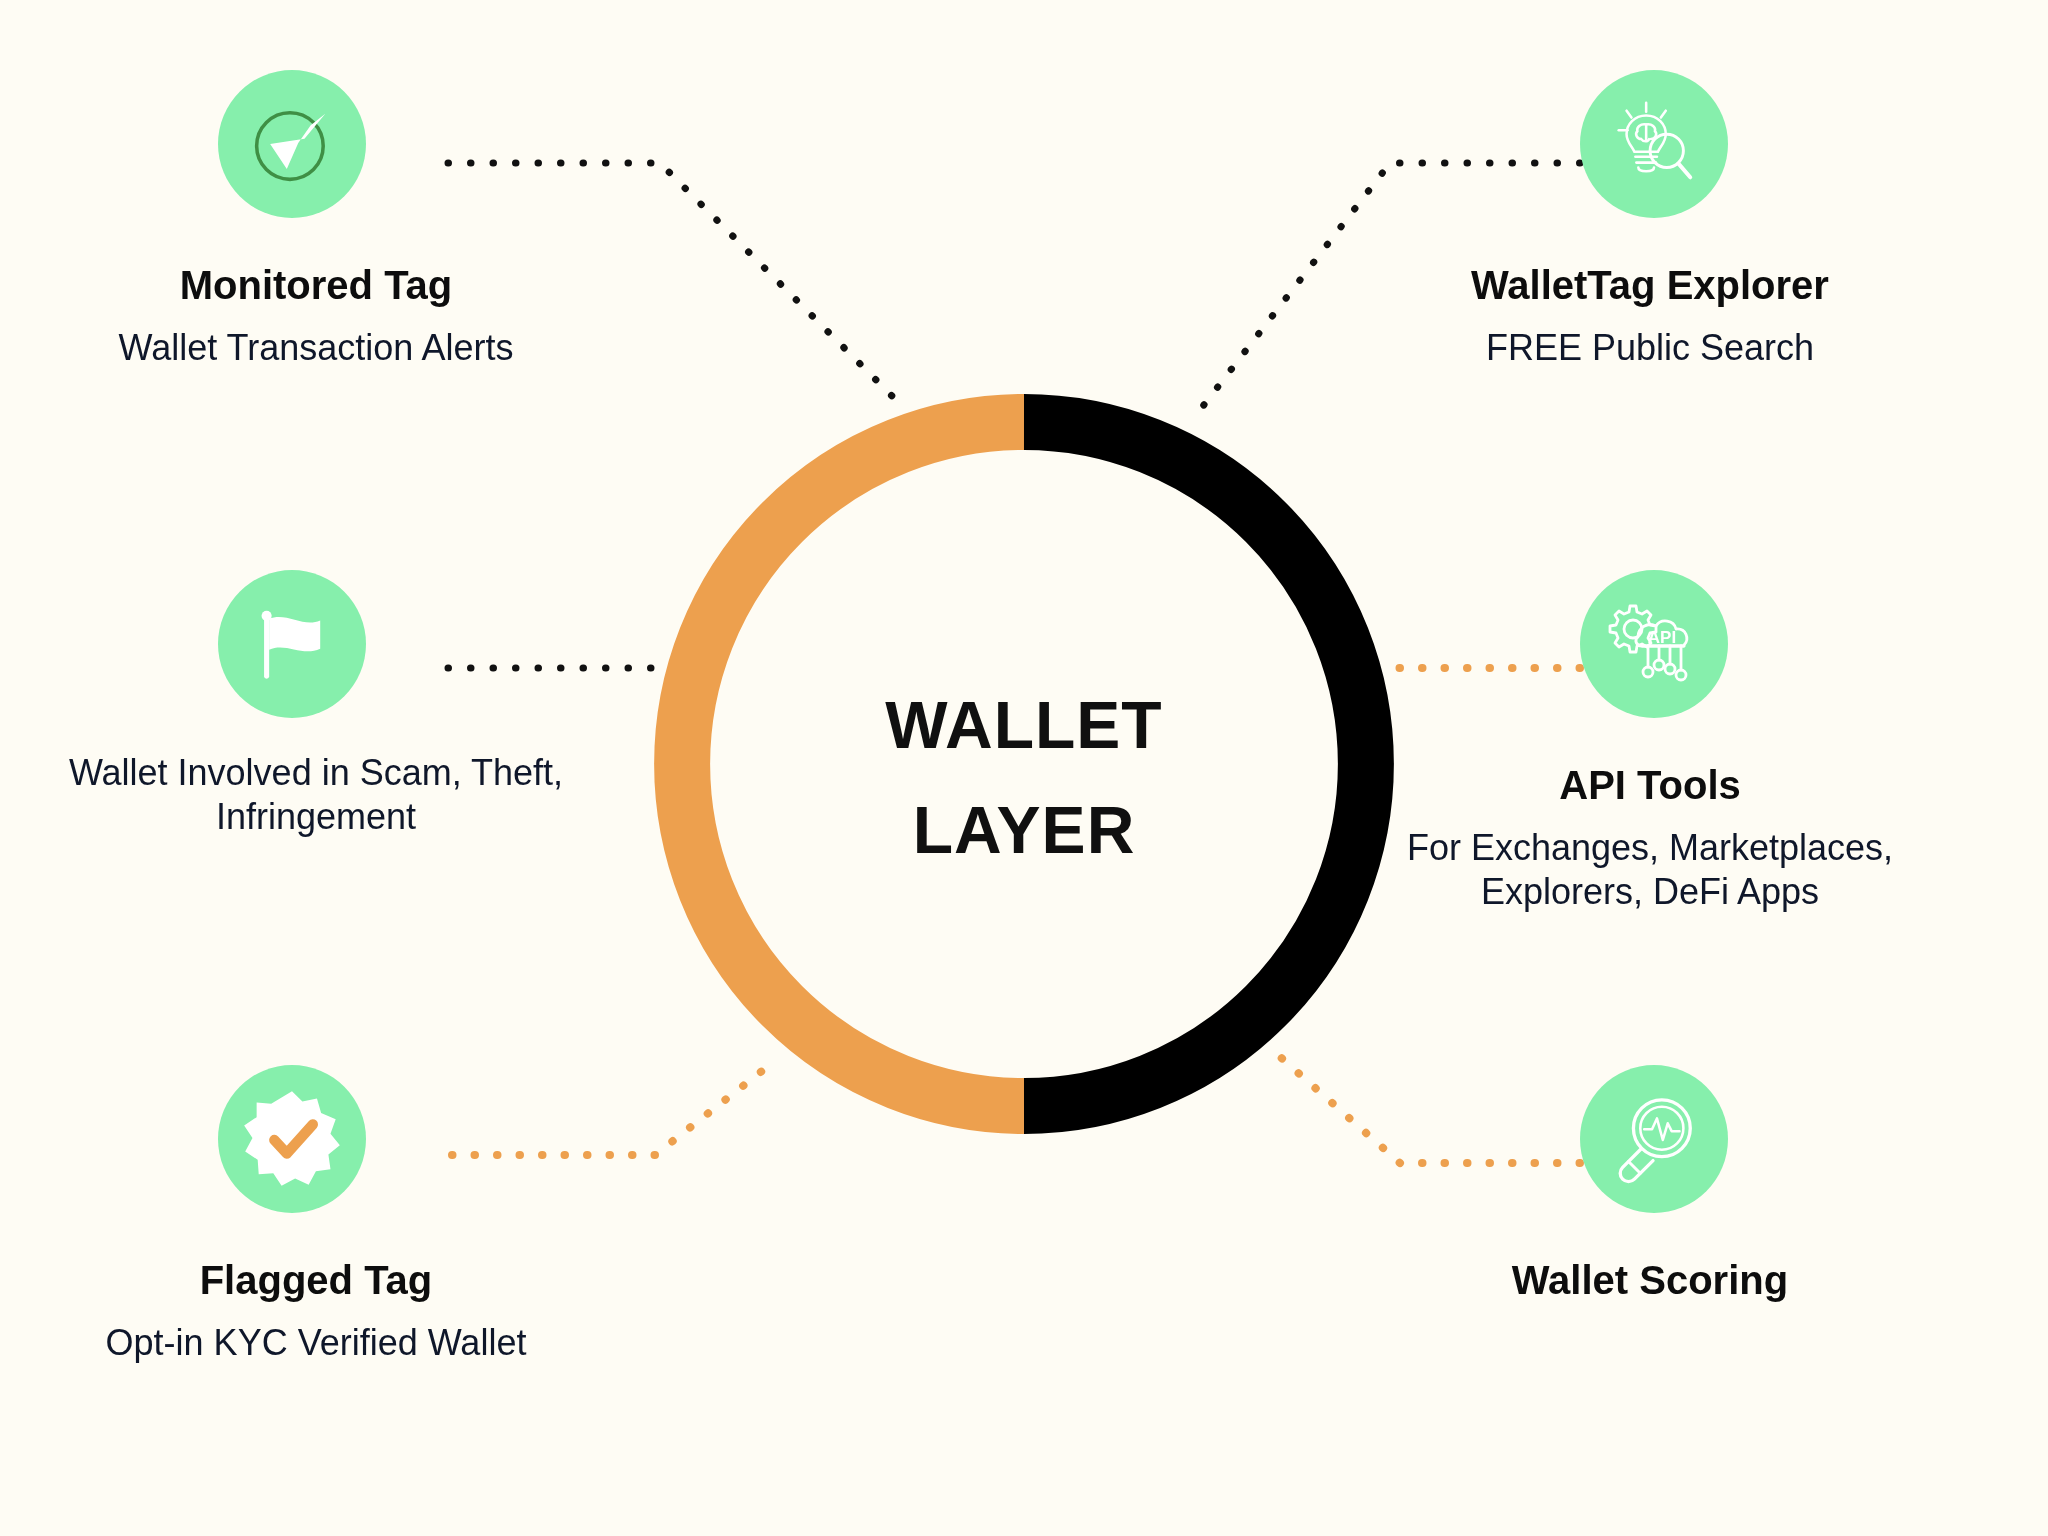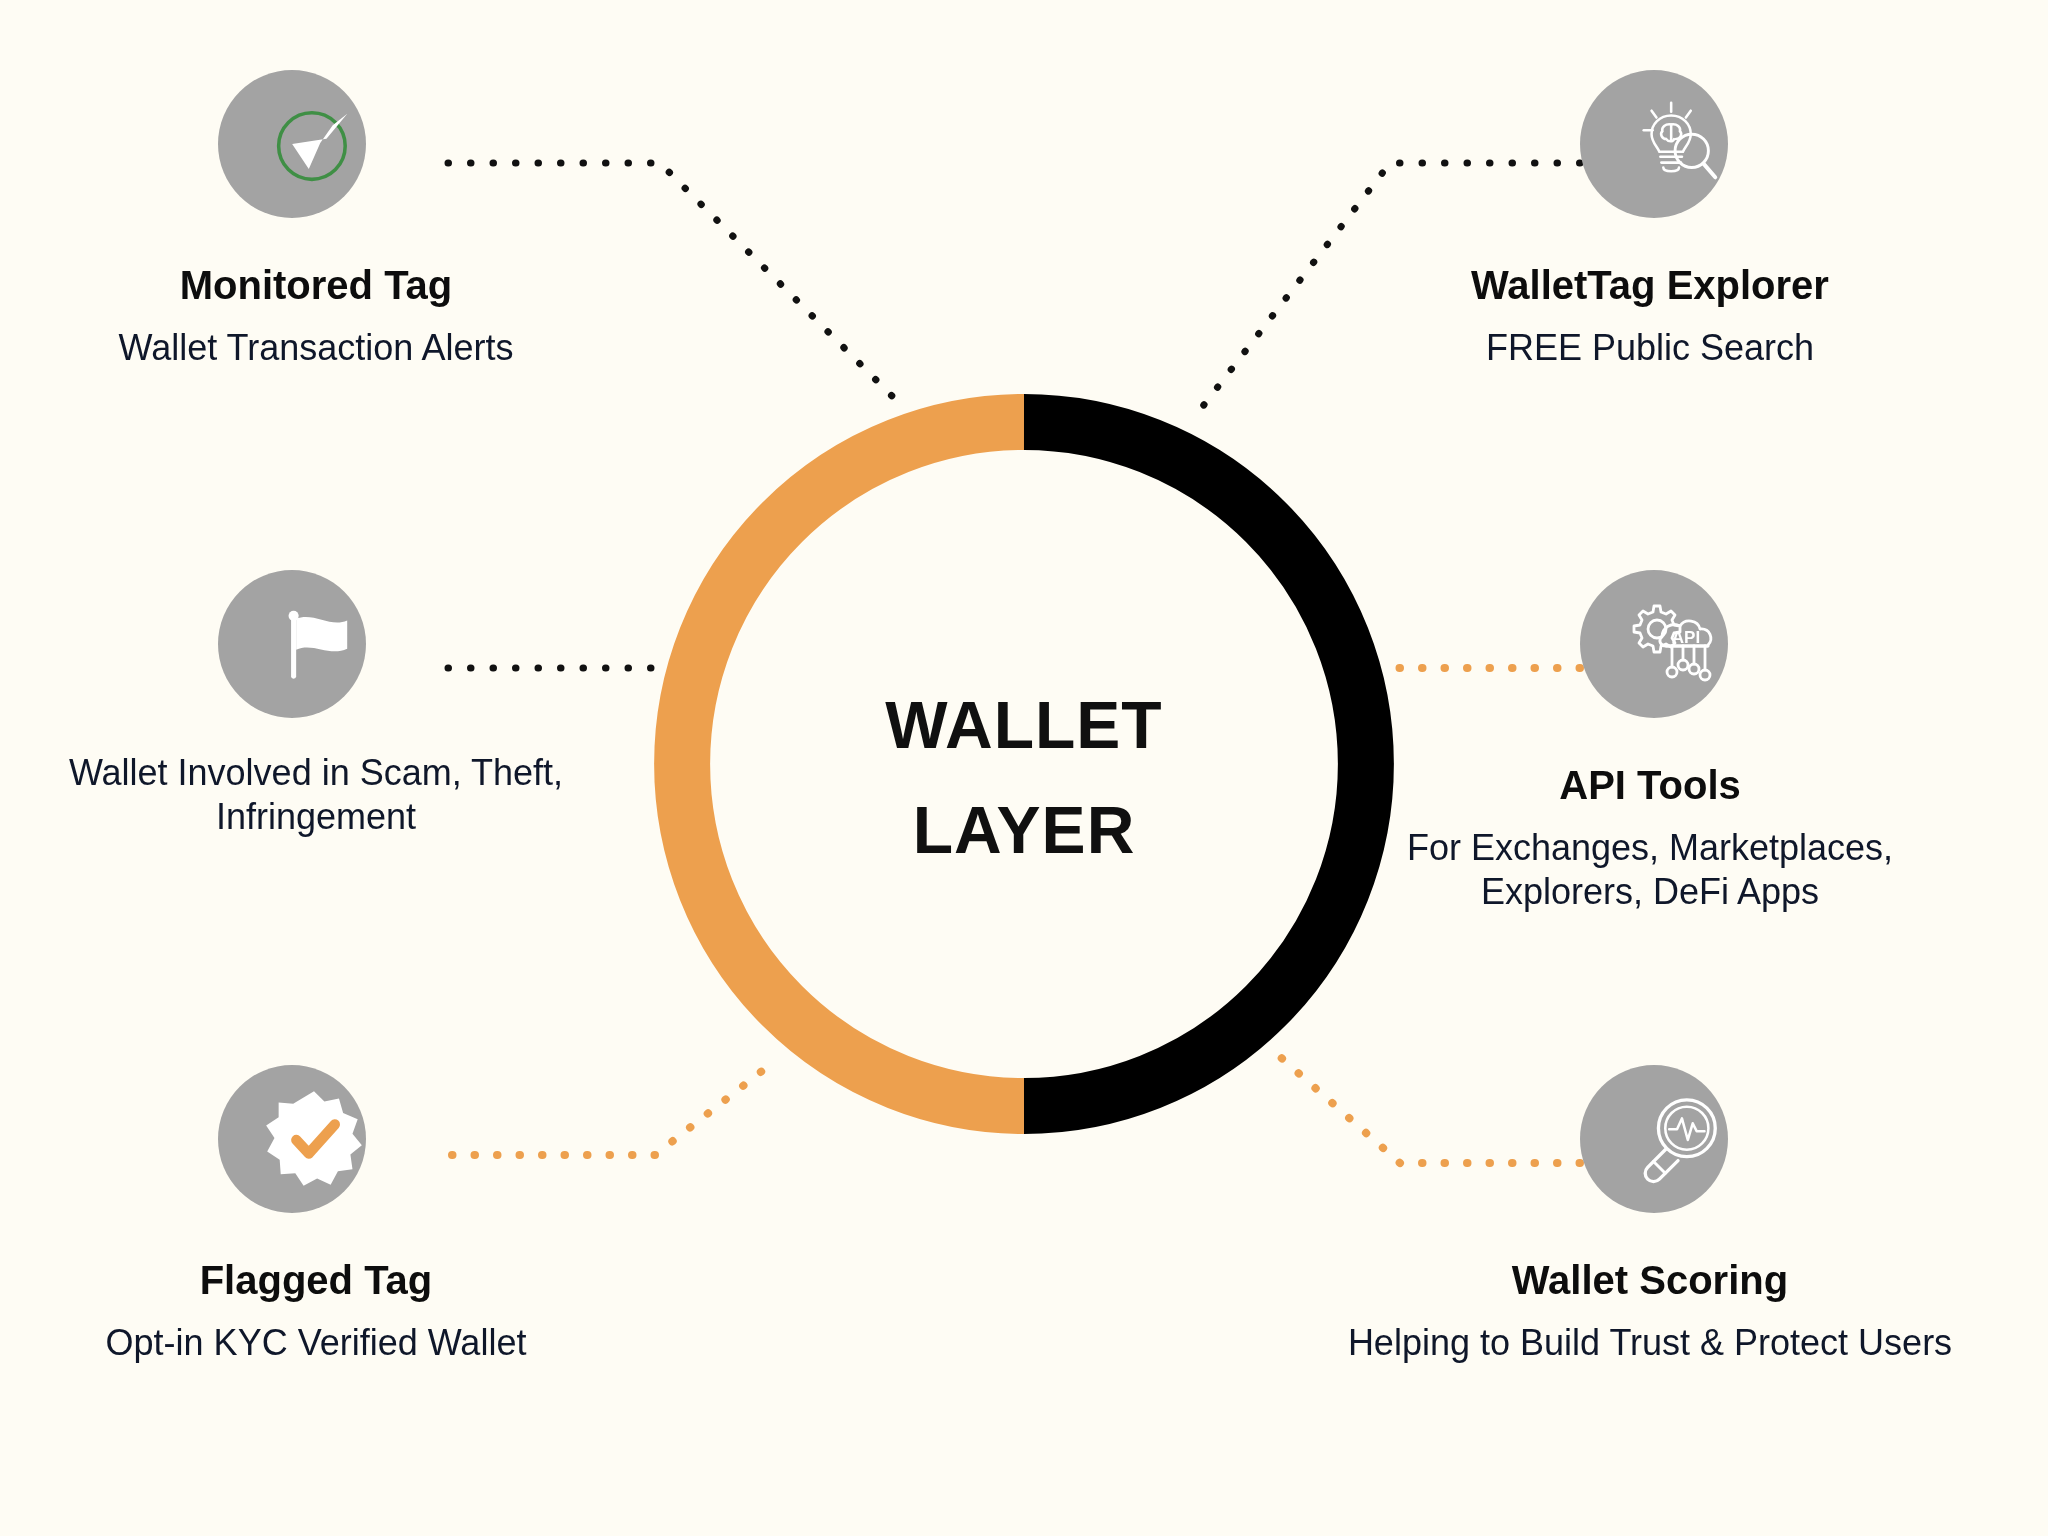--- a/index.html
+++ b/index.html
@@ -78,24 +78,24 @@
     z-index: 3;
     width: 620px;
   }
   .node.left  { text-align: center; }
   .node.right { text-align: center; }
 
   .badge {
     width: 148px;
     height: 148px;
     border-radius: 50%;
-    background: #a3a3a3;
+    background: #86efac;
     display: flex;
     align-items: center;
-    justify-content: flex-end;
+    justify-content: center;
     position: absolute;
     top: 0;
   }
   .node.left  .badge { left: 212px; }
   .node.right .badge { left: 240px; }
 
   .node .labels {
     position: absolute;
     top: 175px;
     left: 0;
@@ -263,17 +263,16 @@
           <circle cx="58" cy="39" r="29" stroke-width="3.4"></circle>
           <circle cx="58" cy="39" r="22" stroke-width="2.6"></circle>
           <path d="M 40 40 L 48 40 L 53 29 L 59 51 L 64 34 L 68 42 L 76 42" stroke-width="2.6"></path>
           <path d="M 37 60 L 18 79 A 8 8 0 0 0 30 91 L 49 72" stroke-width="3.4"></path>
           <line x1="24" y1="73" x2="36" y2="85" stroke-width="3"></line>
         </g>
       </svg>
     </div>
     <div class="labels">
       <p class="title">Wallet Scoring</p>
-      <p class="subtitle">Helping to Build Trust &amp; Protect Users</p>
     </div>
   </div>
 
 </div>
 
 </body></html>

